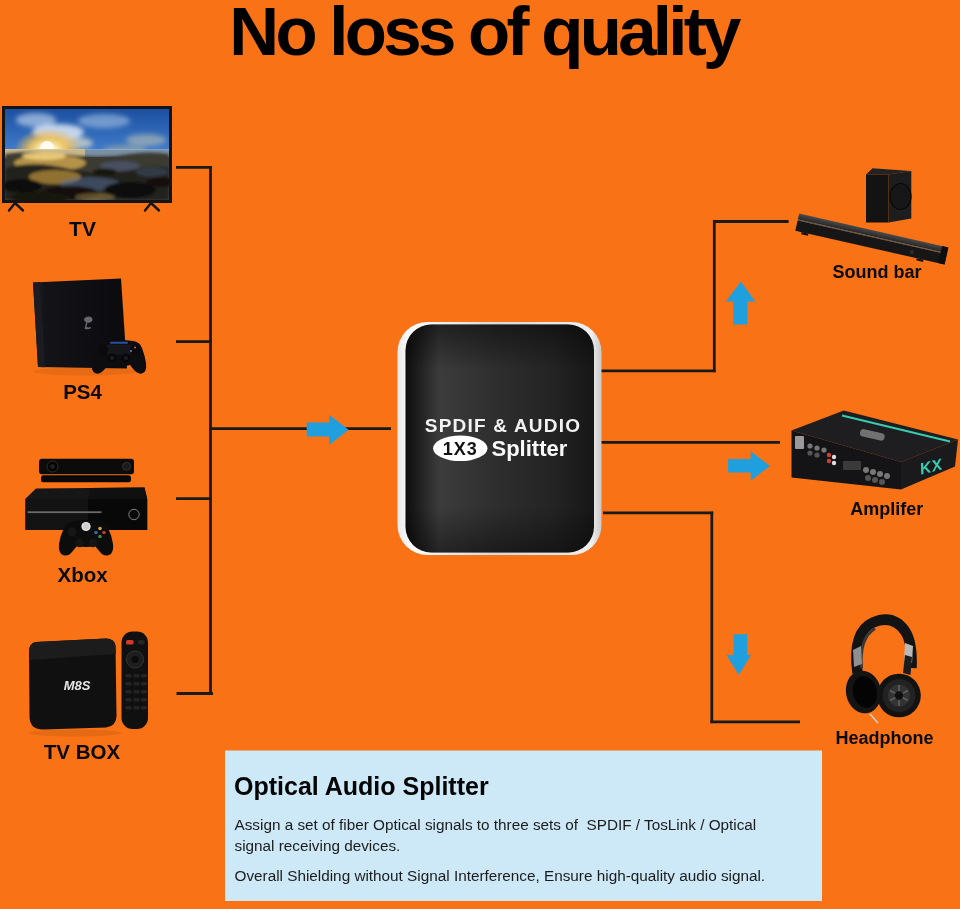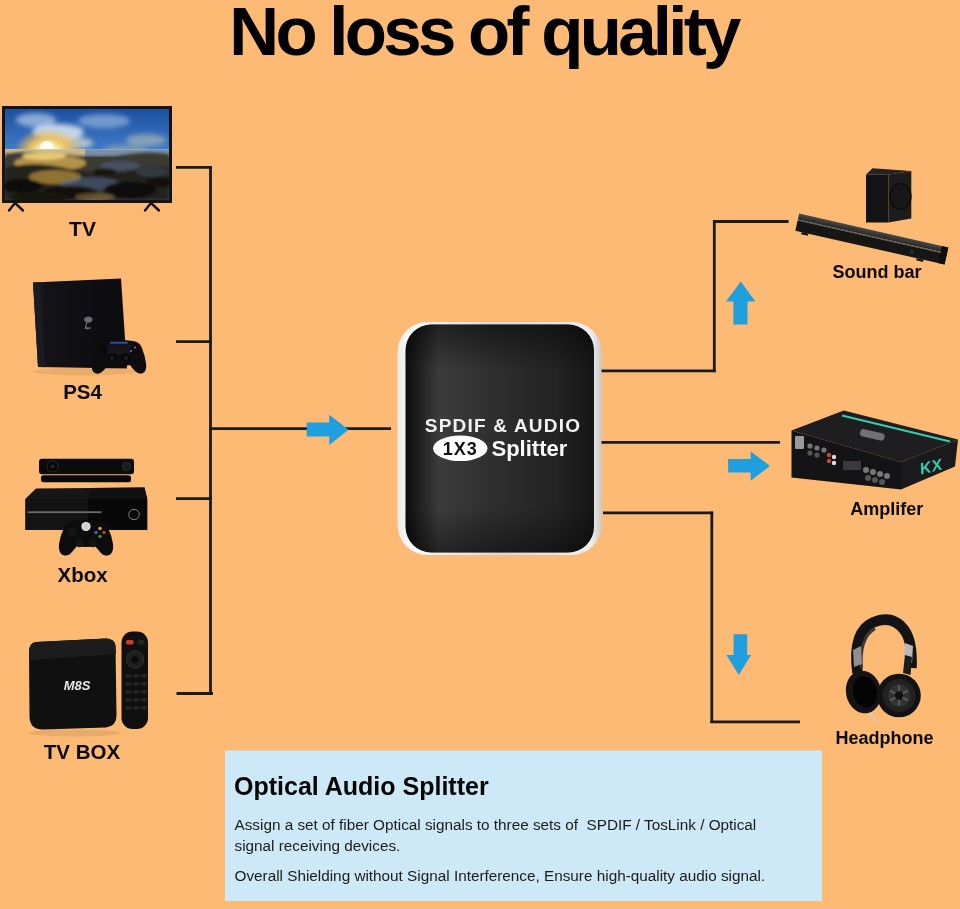--- a/index.html
+++ b/index.html
@@ -1,16 +1,16 @@
 <!DOCTYPE html>
 <html><head>
 <meta charset="utf-8">
 <style>
   html,body{margin:0;padding:0;background:#fff;}
-  #stage{position:relative;width:960px;height:909px;background:#fdba74;overflow:hidden;
+  #stage{position:relative;width:960px;height:909px;background:#f97316;overflow:hidden;
          font-family:"Liberation Sans", sans-serif;}
   svg{position:absolute;left:0;top:0;}
 </style>
 </head>
 <body>
 <div id="stage">
 <svg width="960" height="909" viewBox="0 0 960 909">
 <defs>
   <linearGradient id="sky" x1="0" y1="0" x2="0" y2="1">
     <stop offset="0" stop-color="#1c4fa0"></stop>

